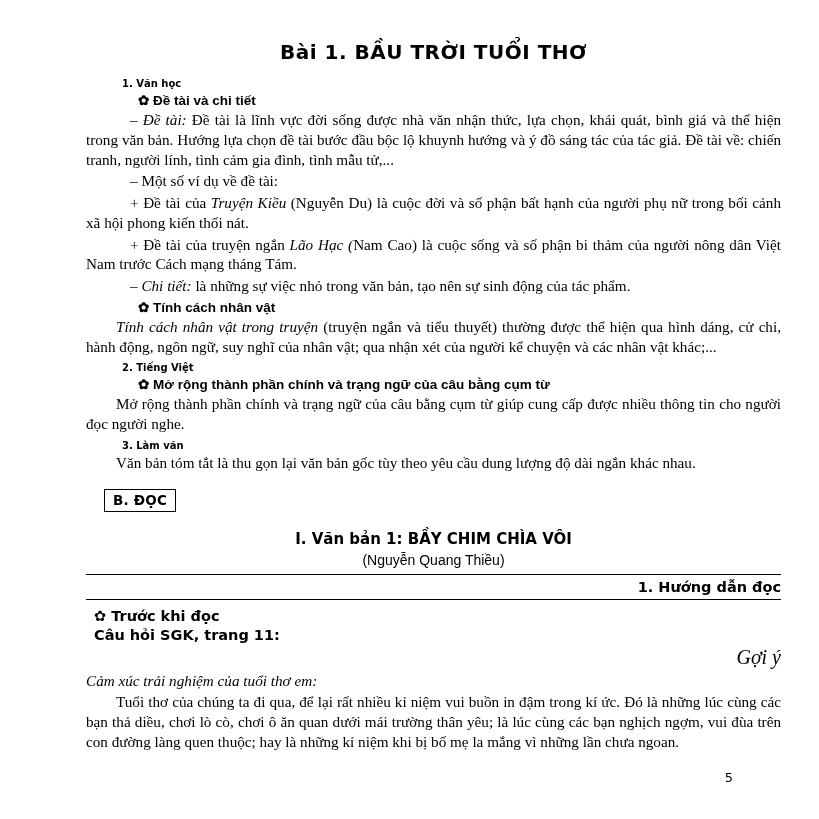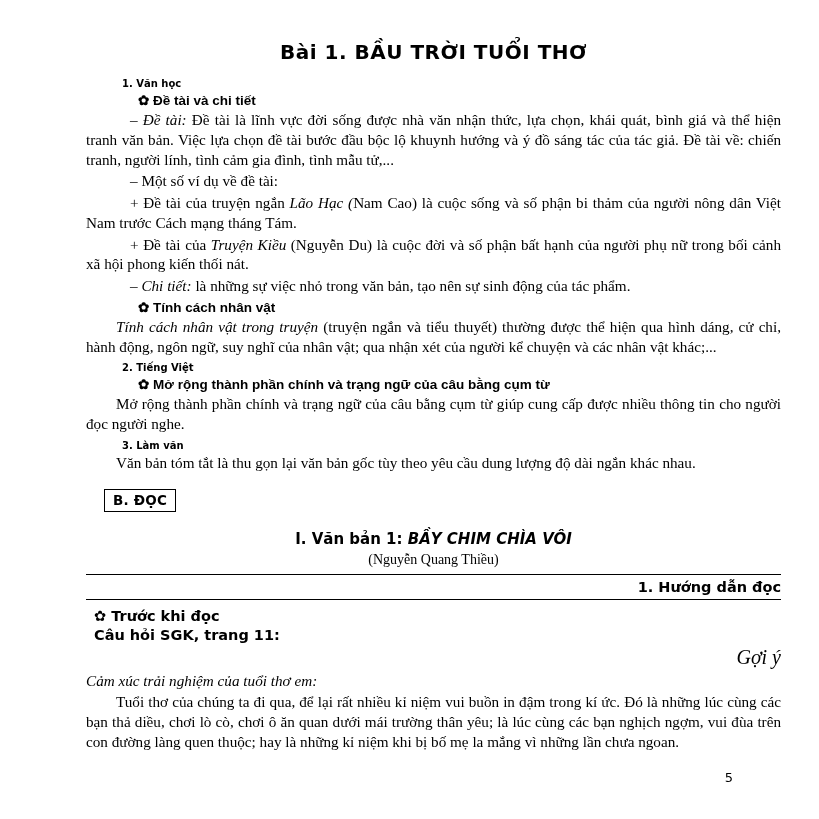--- a/index.html
+++ b/index.html
@@ -75,25 +75,24 @@
     font-style: italic;
   }
   .vb-title {
     text-align: center;
     font-family: "DejaVu Sans", sans-serif;
     font-weight: bold;
     font-size: 15px;
     margin: 12px 0 4px 0;
   }
   .vb-title .t-ital {
-    font-style: italic;
   }
   .vb-author {
     text-align: center;
-    font-family: Liberation Serif, serif;
+    font-family: Liberation Sans, sans-serif;
     font-size: 14px;
     margin: 2px 0 6px 0;
   }
   .rule {
     border: 0;
     border-top: 1px solid #000;
     margin: 4px 0 4px 0;
   }
   .guide-head {
     text-align: right;
@@ -132,27 +131,27 @@
 <body>
 
 <div class="page">
 
   <div class="doc-title">Bài 1. BẦU TRỜI TUỔI THƠ</div>
 
 
   <div class="num-head">1. Văn học</div>
   <div class="star-head">✿ Đề tài và chi tiết</div>
 
-  <p class="body ind-dash"><span class="ital">– Đề tài:</span><span> Đề tài là lĩnh vực đời sống được nhà văn nhận thức, lựa chọn, khái quát, bình giá và thể hiện tranh văn bản. Việc lựa chọn đề tài bước đầu bộc lộ khuynh hướng và ý đồ sáng tác của tác giả. Đề tài về: chiến tranh, người lính, tình cảm gia đình, tình mẫu tử,...</span></p>
+  <p class="body ind-dash"><span class="ital">– Đề tài:</span><span> Đề tài là lĩnh vực đời sống được nhà văn nhận thức, lựa chọn, khái quát, bình giá và thể hiện trong văn bản. Hướng lựa chọn đề tài bước đầu bộc lộ khuynh hướng và ý đồ sáng tác của tác giả. Đề tài về: chiến tranh, người lính, tình cảm gia đình, tình mẫu tử,...</span></p>
 
   <p class="body ind-dash">– Một số ví dụ về đề tài:</p>
 
+  <p class="body ind-dash"><span>+ Đề tài của </span><span class="ital">Truyện Kiều</span><span> (Nguyễn Du) là cuộc đời và số phận bất hạnh của người phụ nữ trong bối cảnh xã hội phong kiến thối nát.</span></p>
+
   <p class="body ind-dash"><span>+ Đề tài của truyện ngắn </span><span class="ital">Lão Hạc (</span><span>Nam Cao) là cuộc sống và số phận bi thảm của người nông dân Việt Nam trước Cách mạng tháng Tám.</span></p>
-
-  <p class="body ind-dash"><span>+ Đề tài của </span><span class="ital">Truyện Kiều</span><span> (Nguyễn Du) là cuộc đời và số phận bất hạnh của người phụ nữ trong bối cảnh xã hội phong kiến thối nát.</span></p>
 
   <p class="body ind-dash"><span class="ital">– Chi tiết:</span><span> là những sự việc nhỏ trong văn bản, tạo nên sự sinh động của tác phẩm.</span></p>
 
   <div class="star-head">✿ Tính cách nhân vật</div>
 
   <p class="body"><span class="ital">Tính cách nhân vật trong truyện</span><span> (truyện ngắn và tiểu thuyết) thường được thể hiện qua hình dáng, cử chỉ, hành động, ngôn ngữ, suy nghĩ của nhân vật; qua nhận xét của người kể chuyện và các nhân vật khác;...</span></p>
 
   <div class="num-head">2. Tiếng Việt</div>
   <div class="star-head">✿ Mở rộng thành phần chính và trạng ngữ của câu bằng cụm từ</div>
   <p class="body">Mở rộng thành phần chính và trạng ngữ của câu bằng cụm từ giúp cung cấp được nhiều thông tin cho người đọc người nghe.</p>

